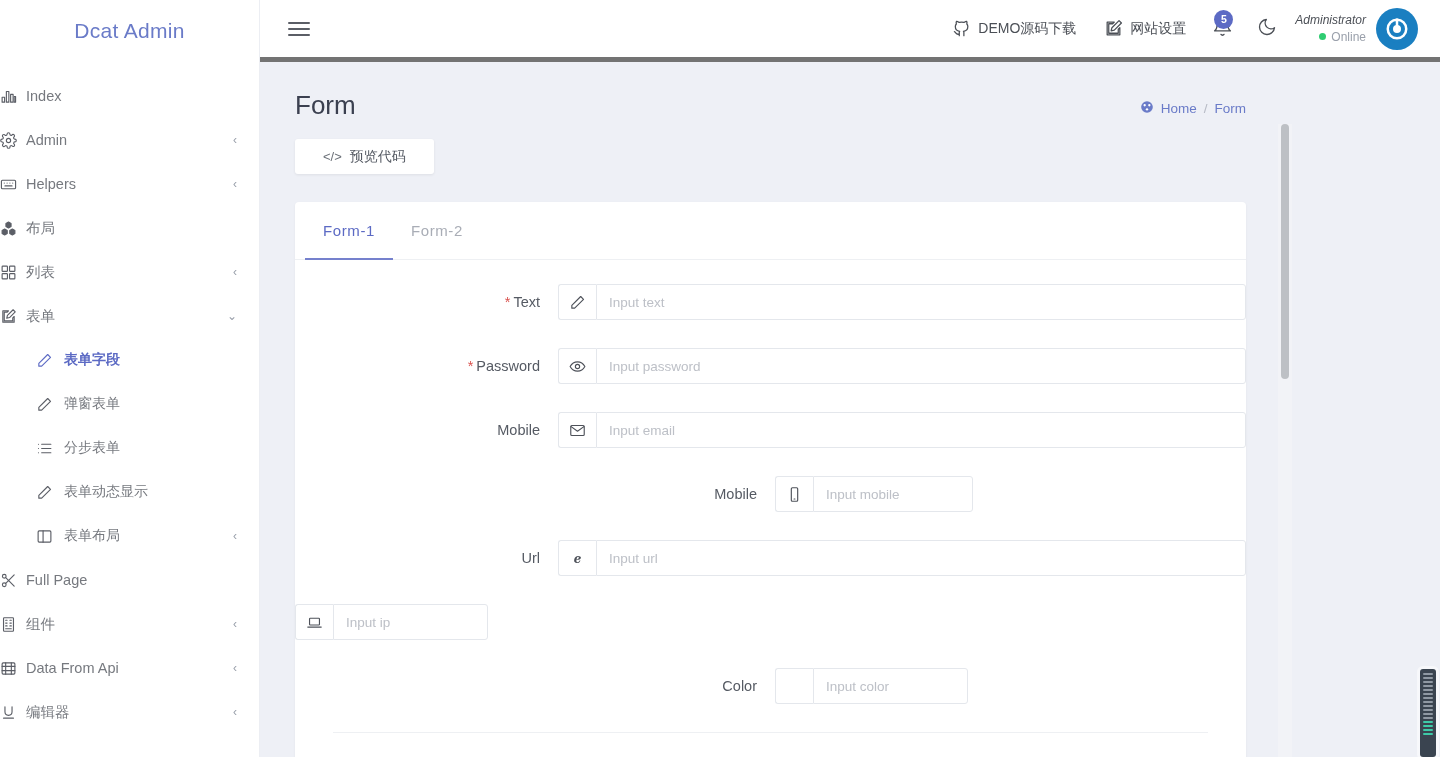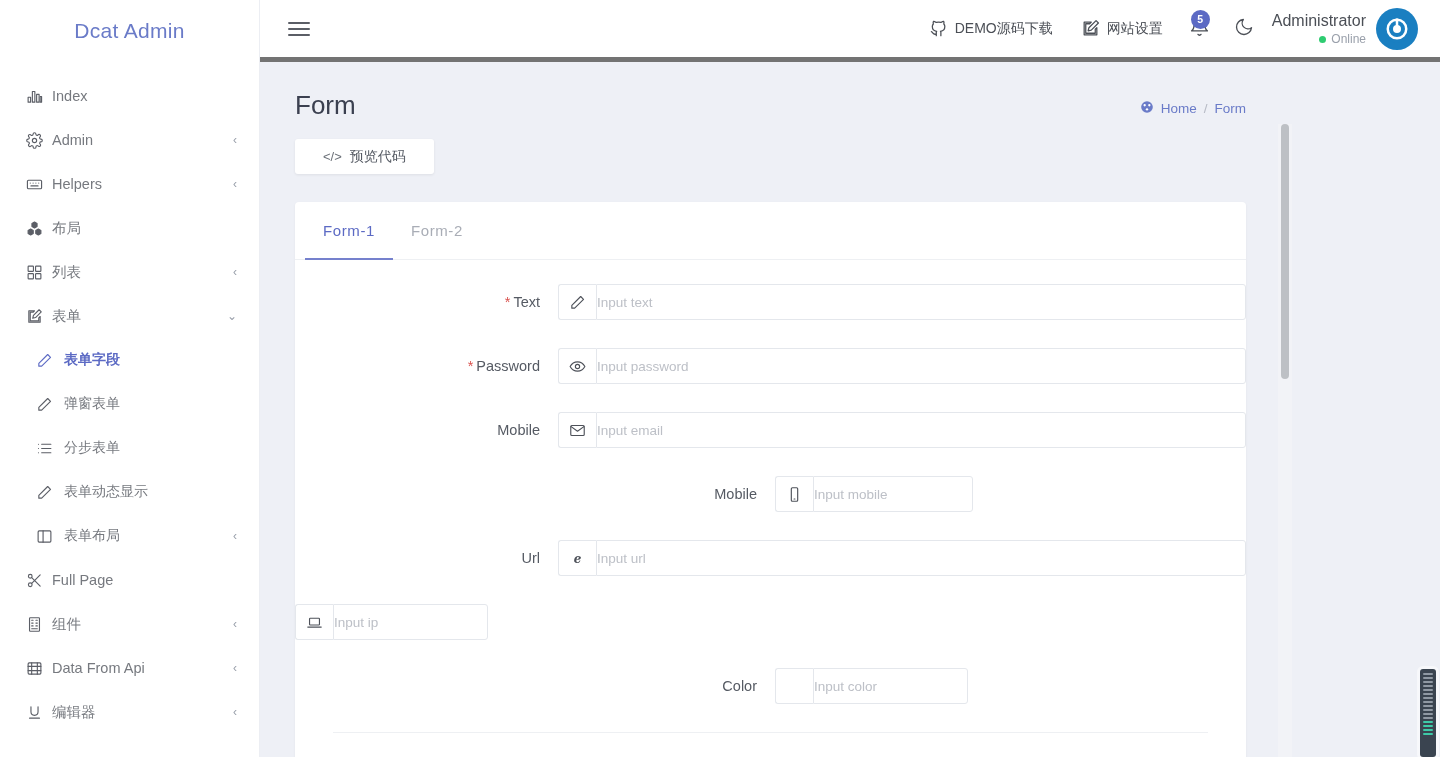--- a/index.html
+++ b/index.html
@@ -20,21 +20,21 @@
     overflow: hidden;
   }
   #brand {
     height: 62px; display: flex; align-items: center; justify-content: center;
     font-size: 21px; color: #6a7bc8; letter-spacing: .3px; font-weight: 400;
   }
   #menu { padding-top: 12px; }
   .mi {
     position: relative;
     display: flex; align-items: center;
-    height: 44px; padding-left: 26px; padding-right: 22px;
+    height: 44px; padding-right: 22px;
     color: #76797f; font-size: 14.5px; cursor: pointer;
   }
   .mi .mico {
     width: 26px; min-width: 26px; display: flex; align-items: center;
     color: #5b5e66;
   }
   .mi .mlbl { flex: 1; white-space: nowrap; }
   .mi .carat { color: #9aa0ab; font-size: 12px; line-height: 1; }
   .mi.sub { padding-left: 36px; font-size: 14px; }
   .mi.sub .mico { width: 28px; min-width: 28px; }
@@ -68,21 +68,21 @@
   .badge {
     position: absolute; top: 12px; left: 14px;
     min-width: 19px; height: 19px; border-radius: 50%;
     background: #5c6ac4; color: #fff; font-size: 10.5px; font-weight: bold;
     display: flex; align-items: center; justify-content: center;
     padding: 0 4px;
   }
   #usermeta {
     text-align: right; line-height: 1.35; margin-right: 10px; margin-left: 6px; cursor: pointer;
   }
-  #usermeta .uname { font-size: 16px; color: #4b4f56; }
+  #usermeta .uname { font-size: 12px; color: #4b4f56; font-style: italic; }
   #usermeta .ustat { font-size: 12px; color: #9aa0ab; display: flex; align-items: center; justify-content: flex-end; gap: 5px; }
   #usermeta .dot { width: 7px; height: 7px; border-radius: 50%; background: #2ecc71; display: inline-block; }
   #avatar {
     width: 42px; height: 42px; border-radius: 50%;
     background: #1a7fc1; margin-right: 8px; cursor: pointer;
     display: flex; align-items: center; justify-content: center;
   }
 
   
   #content {
@@ -145,21 +145,21 @@
   .req { color: #d9534f; margin-right: 3px; }
   .fctrl { display: flex; align-items: stretch; }
   .addon {
     width: 38px; border: 1px solid #e4e7ec; border-right: none;
     border-radius: 3px 0 0 3px; background: #fff;
     display: flex; align-items: center; justify-content: center;
     color: #4d5159;
   }
   .finput {
     height: 36px; border: 1px solid #e4e7ec; border-radius: 0 3px 3px 0;
-    padding: 0 0; font-size: 13.5px; color: #444; outline: none;
+    padding: 0 12px; font-size: 13.5px; color: #444; outline: none;
     background: #fff; font-family: inherit;
   }
   .finput::placeholder { color: #bdc0c7; }
   .w-lg { width: 650px; }
   .w-sm { width: 160px; }
   .w-xs { width: 155px; }
 
   .divider { height: 1px; background: #eef0f3; margin: 4px 38px 0 38px; }
 
   .bottomrow { display: flex; align-items: center; padding-top: 26px; }

